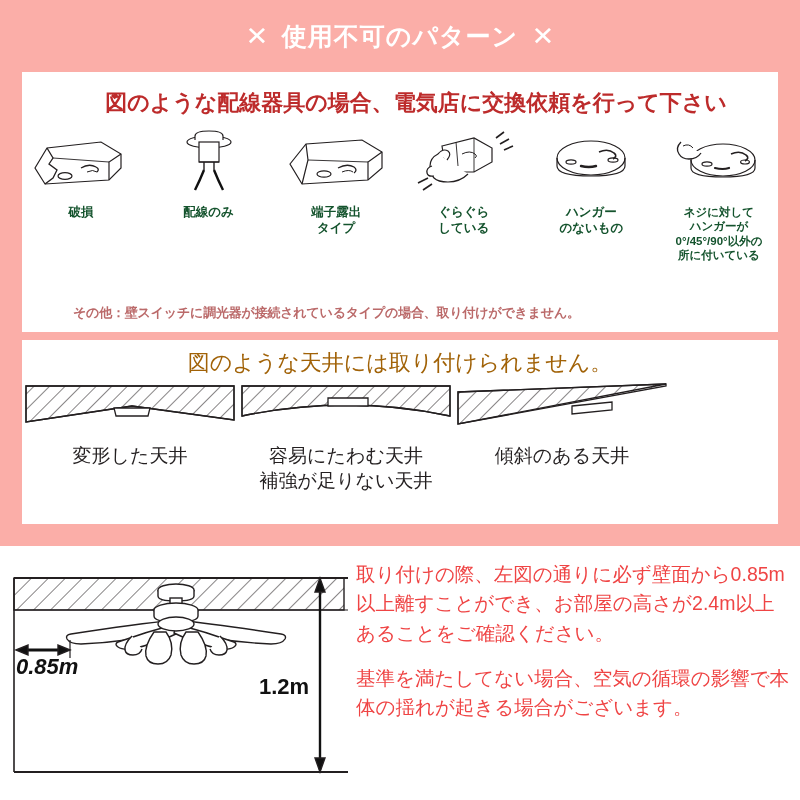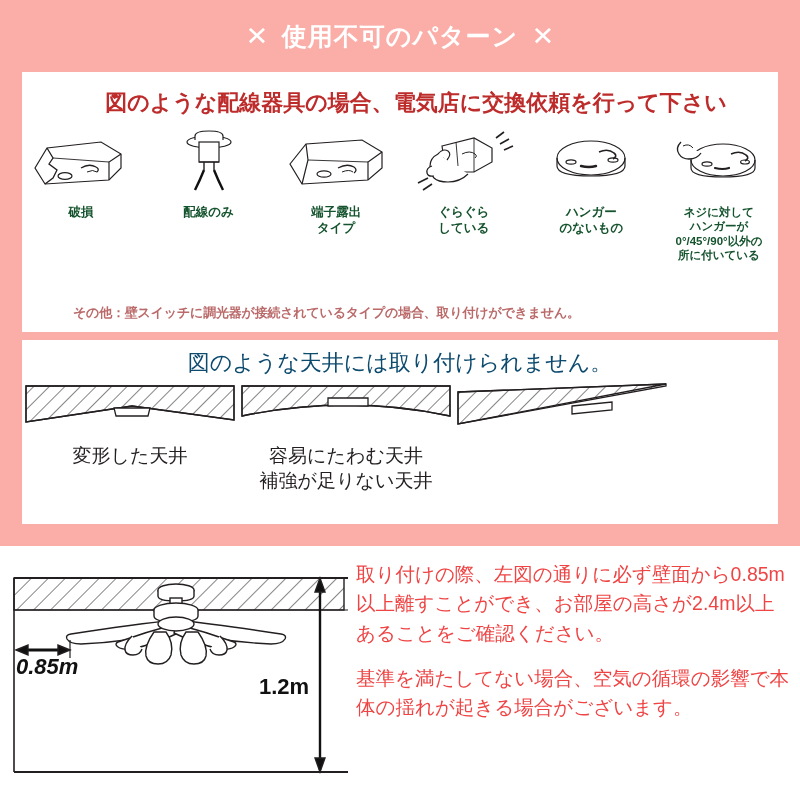--- a/index.html
+++ b/index.html
@@ -87,21 +87,21 @@
     font-weight: bold;
     letter-spacing: 0px;
     padding-left: 16px;
   }
   .panel-heading-black {
     position: absolute;
     left: 0;
     top: 8px;
     width: 100%;
     text-align: center;
-    color: #0c4a6e;
+    color: #a16207;
     font-size: 22px;
     letter-spacing: 0px;
   }
 
   
   .icon-row {
     position: absolute;
     left: 0;
     top: 56px;
     width: 756px;
@@ -368,20 +368,21 @@
         </div>
 
         <div class="ceiling-cell">
           <div class="ceiling-art">
             <svg viewBox="0 0 216 52" width="216" height="52" fill="none" stroke="#231f20" stroke-width="1.3">
               <path d="M4 10 L212 2 L212 4 L4 42 Z" fill="url(#hatchA)"></path>
               <path d="M4 10 L212 2 L4 42 Z"></path>
               <path d="M118 24 L158 20 L158 28 L118 32 Z" fill="#fff"></path>
             </svg>
           </div>
+          <div class="ceiling-label">傾斜のある天井</div>
         </div>
 
       </div>
     </div>
 
   </div>
 
   <div class="bottom">
 
     <div class="fan-diagram">

